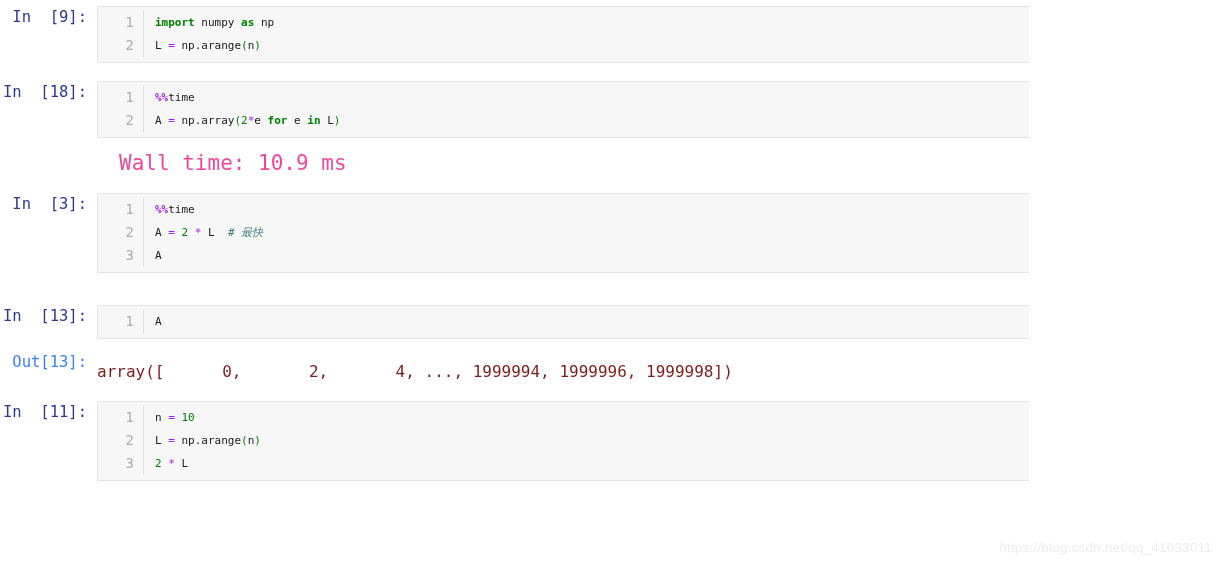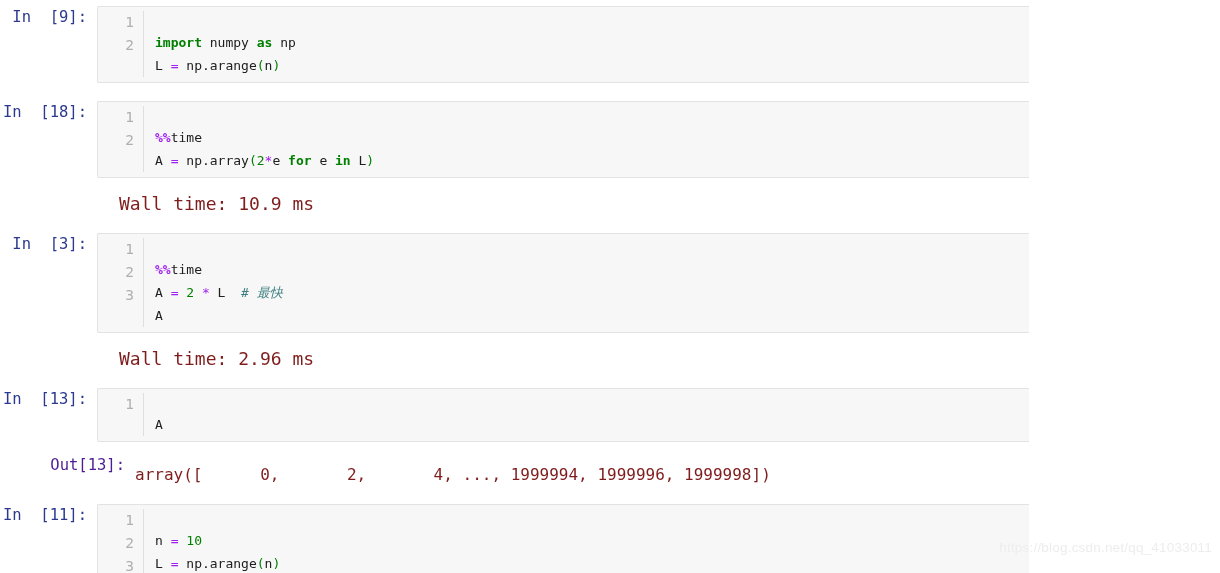--- a/index.html
+++ b/index.html
@@ -38,21 +38,21 @@
     padding-right: 10px;
     text-align: right;
     font-family: "DejaVu Sans Mono", "Liberation Mono", monospace;
     font-size: 15.5px;
     line-height: 23px;
     letter-spacing: 0px;
     white-space: pre;
     user-select: none;
   }
   .prompt-in  { color: #2b3a8f; }
-  .prompt-out { color: #4c1d95; margin-left: 38px; }
+  .prompt-out { color: #3b82f6; }
 
   .cell-body {
     flex: 1 1 auto;
     min-width: 0;
   }
 
   
   .input-area {
     background: #f7f7f7;
     border: 1px solid #e3e3e3;
@@ -75,45 +75,44 @@
     font-size: 14.5px;
     line-height: 23px;
     white-space: pre;
     user-select: none;
   }
   .codelines {
     flex: 1 1 auto;
     min-width: 0;
     padding-left: 11px;
     font-family: "DejaVu Sans Mono", "Liberation Mono", monospace;
-    font-size: 13px;
+    font-size: 11px;
     line-height: 23px;
     color: #202020;
     white-space: pre;
     overflow: hidden;
-    margin-top: 20px;
   }
   .codeline { white-space: pre; }
 
   
   .tok-kw      { color: #008000; font-weight: bold; }   
   .tok-op      { color: #a020f0; }                      
   .tok-num     { color: #008000; }                      
   .tok-paren   { color: #008000; }                      
   .tok-magic   { color: #a020f0; font-weight: bold; }   
   .tok-magic-n { color: #202020; }                      
   .tok-comment { color: #408080; font-style: italic; }
   .tok-plain   { color: #202020; }
 
   
   .stream-output {
     font-family: "DejaVu Sans Mono", "Liberation Mono", monospace;
-    font-size: 18px;
-    line-height: 23px;
-    color: #7f1d1d;
+    font-size: 21px;
+    line-height: 23px;
+    color: #ec4899;
     white-space: pre;
     padding-left: 22px;
   }
   .result-output {
     font-family: "DejaVu Sans Mono", "Liberation Mono", monospace;
     font-size: 16px;
     line-height: 23px;
     color: #7f1d1d;
     white-space: pre;
     padding-left: 0px;
@@ -175,26 +174,20 @@
       <div class="cell">
         <div class="prompt prompt-in">In  [3]:</div>
         <div class="cell-body">
           <div class="input-area">
             <div class="linenos"><div>1</div><div>2</div><div>3</div></div>
             <div class="codelines"><div class="codeline"><span class="tok-magic">%%</span><span class="tok-magic-n">time</span></div><div class="codeline"><span class="tok-plain">A </span><span class="tok-op">=</span><span class="tok-plain"> </span><span class="tok-num">2</span><span class="tok-plain"> </span><span class="tok-op">*</span><span class="tok-plain"> L  </span><span class="tok-comment"># 最快</span></div><div class="codeline"><span class="tok-plain">A</span></div></div>
           </div>
         </div>
       </div>
       <div class="gap-14"></div>
-      <div class="cell">
-        <div class="prompt"></div>
-        <div class="cell-body">
-          <div class="stream-output">Wall time: 2.96 ms</div>
-        </div>
-      </div>
       <div class="gap-18"></div>
       <div class="cell">
         <div class="prompt prompt-in">In  [13]:</div>
         <div class="cell-body">
           <div class="input-area">
             <div class="linenos"><div>1</div></div>
             <div class="codelines"><div class="codeline"><span class="tok-plain">A</span></div></div>
           </div>
         </div>
       </div>

